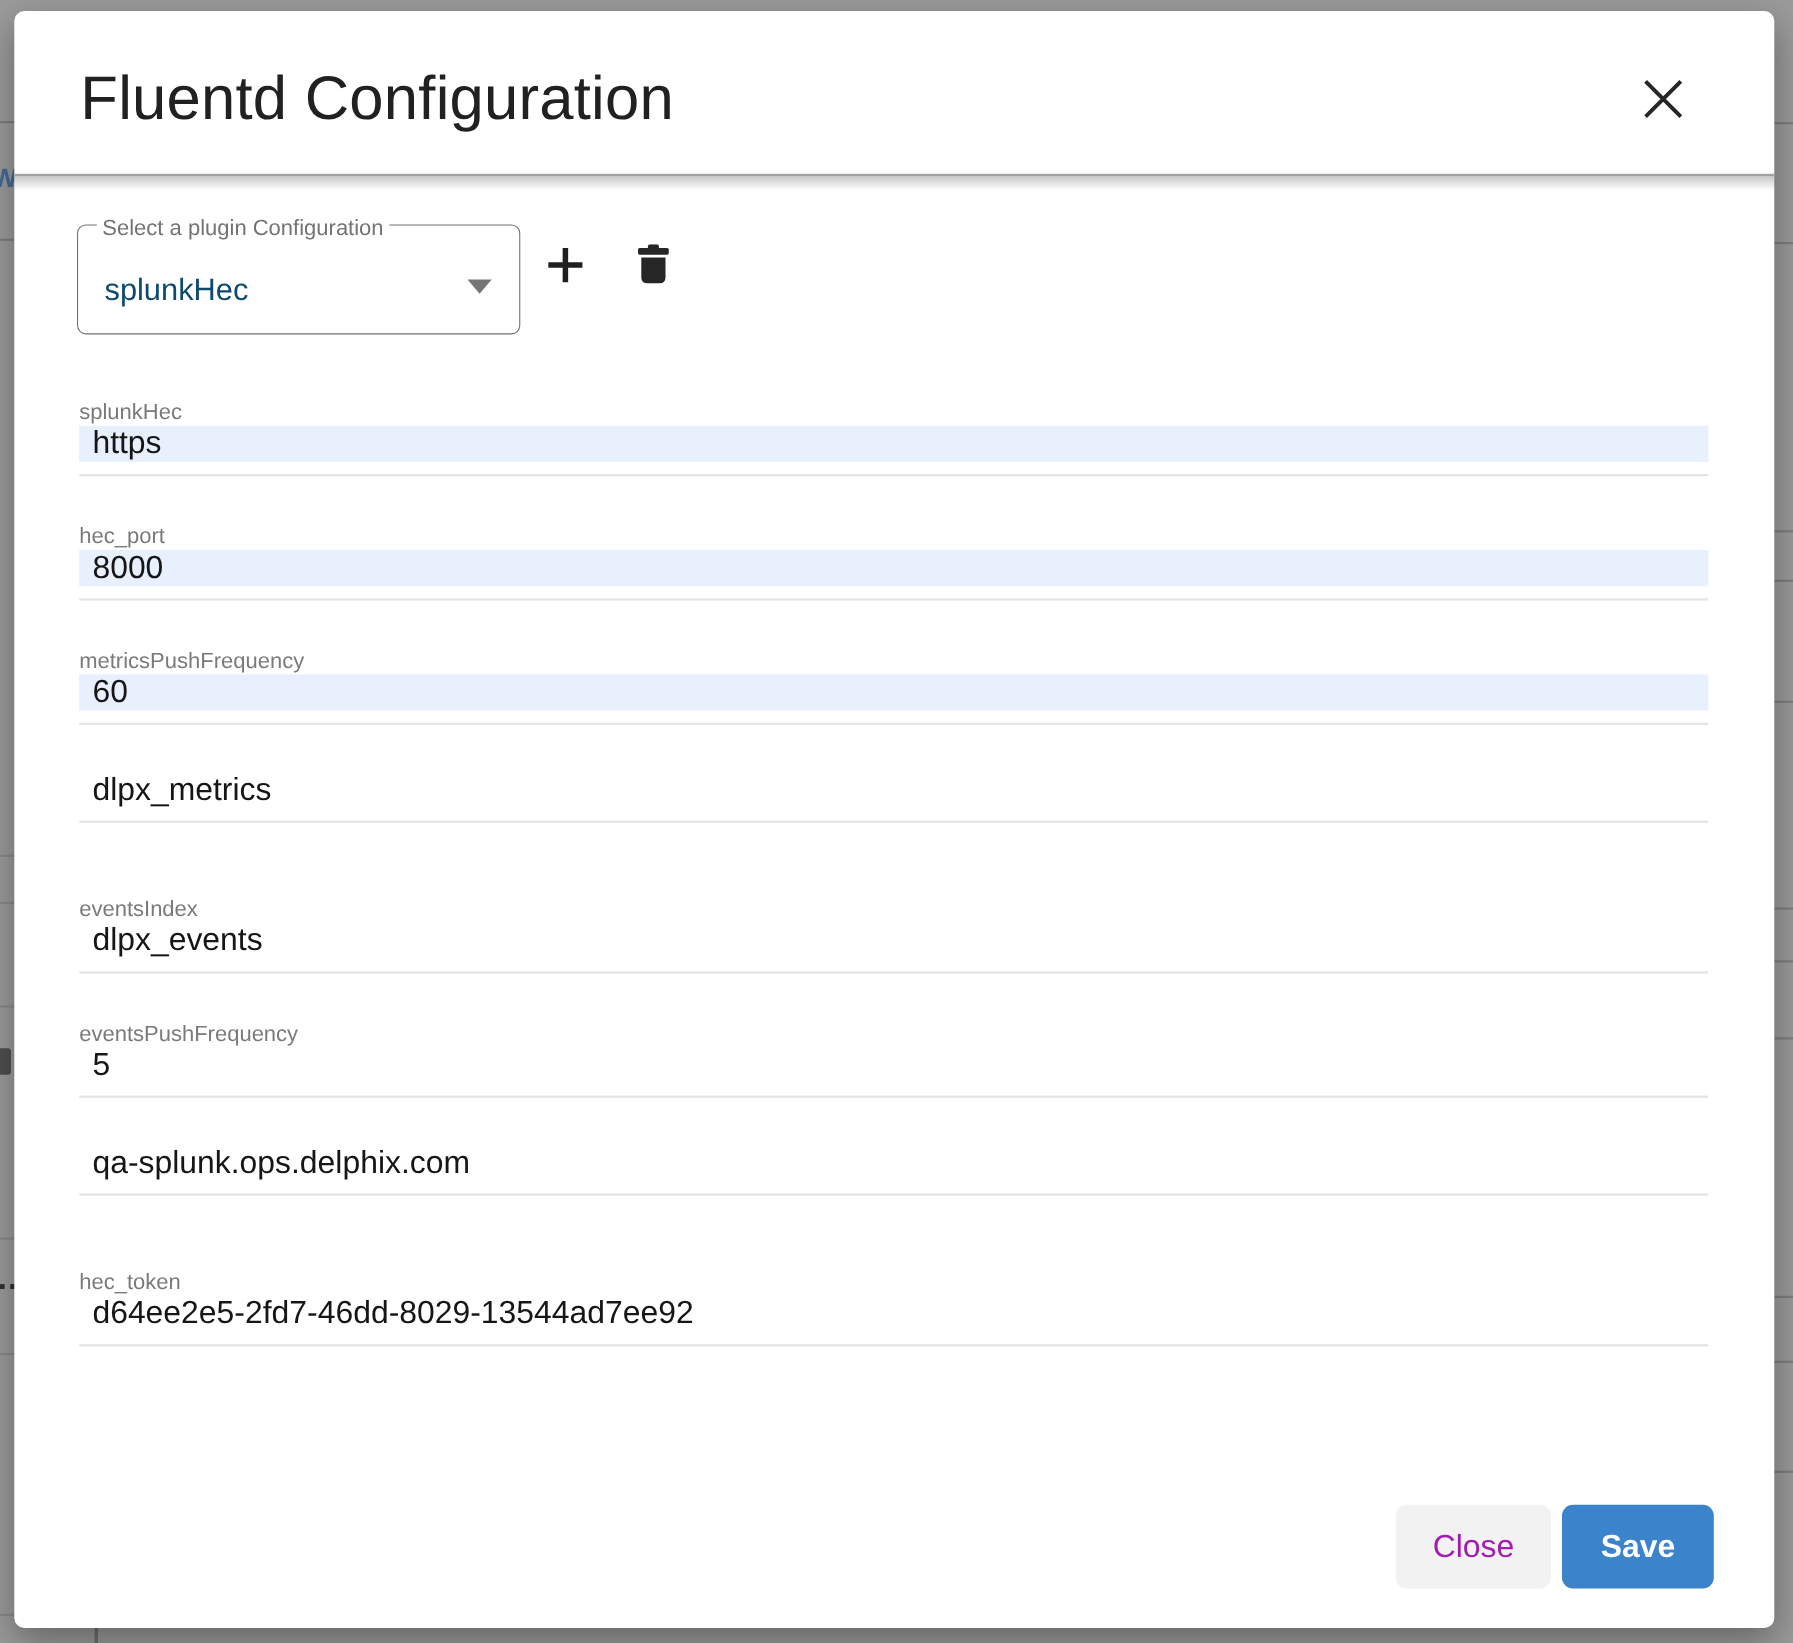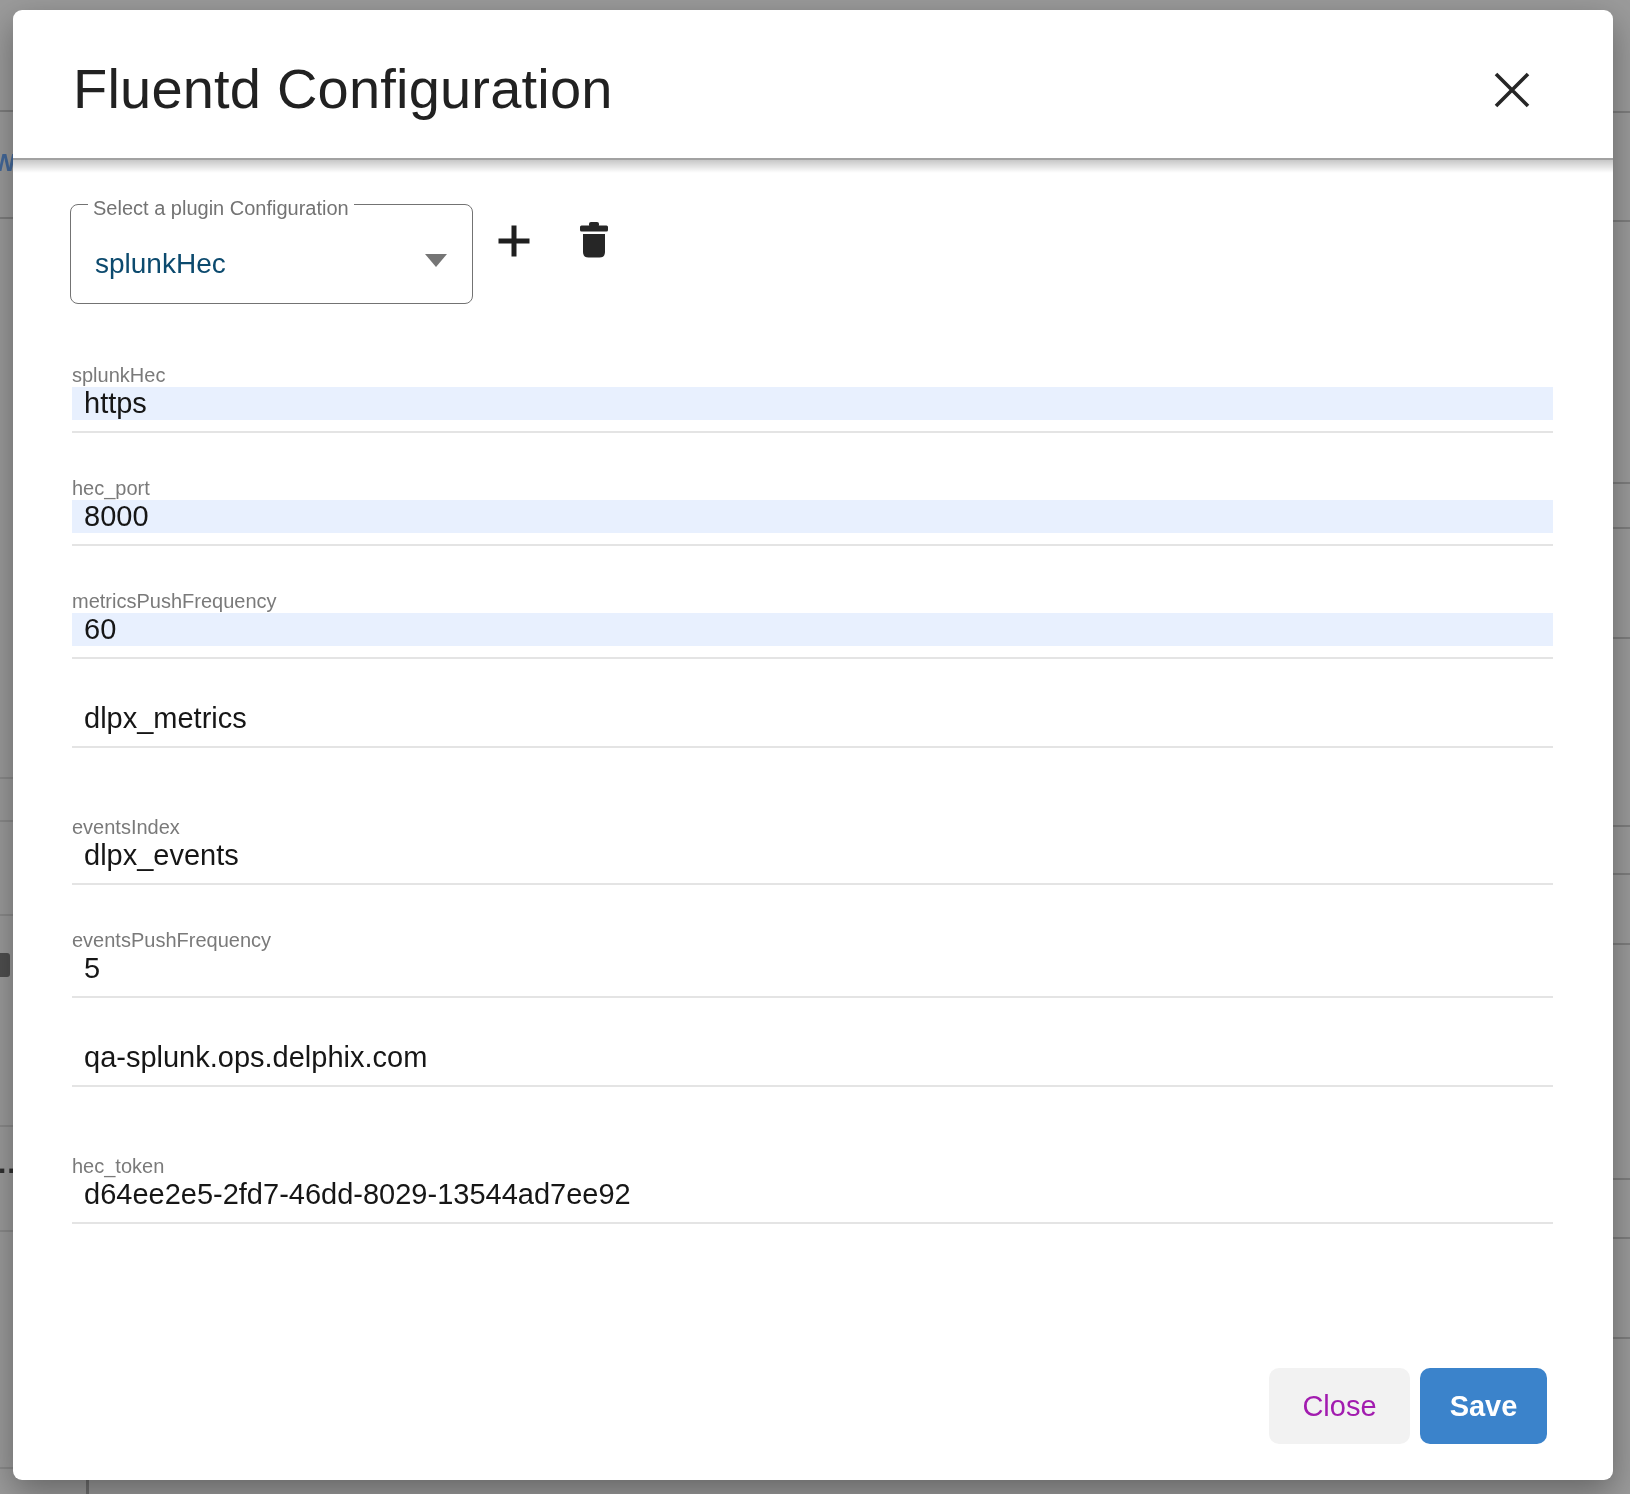--- a/index.html
+++ b/index.html
@@ -76,21 +76,21 @@
   }
   .f-value.autofill{background:var(--autofill-bg,#e8f0fe);}
   .f-underline{margin-top:11px;height:2px;background:#e4e4e4;}
 
   
   .btn{
     position:absolute;top:1358px;height:76px;border:none;border-radius:10px;
     font-family:inherit;font-size:29px;cursor:pointer;
   }
   .btn-close{left:1256px;width:141px;background:#f2f2f2;color:#a21caf;font-weight:500;}
-  .btn-save{left:1407px;width:127px;background:var(--save-blue,#3b83cb);color:#ffffff;font-weight:700;}
+  .btn-save{left:1407px;width:138px;background:var(--save-blue,#3b83cb);color:#ffffff;font-weight:700;}
 </style>
 </head>
 <body>
 
 <div class="backdrop">
   <div class="frag left" style="top:110px"></div>
   <div class="frag left" style="top:217px"></div>
   <div class="frag left soft" style="top:777px"></div>
   <div class="frag left soft" style="top:820px"></div>
   <div class="frag left soft" style="top:914px"></div>

